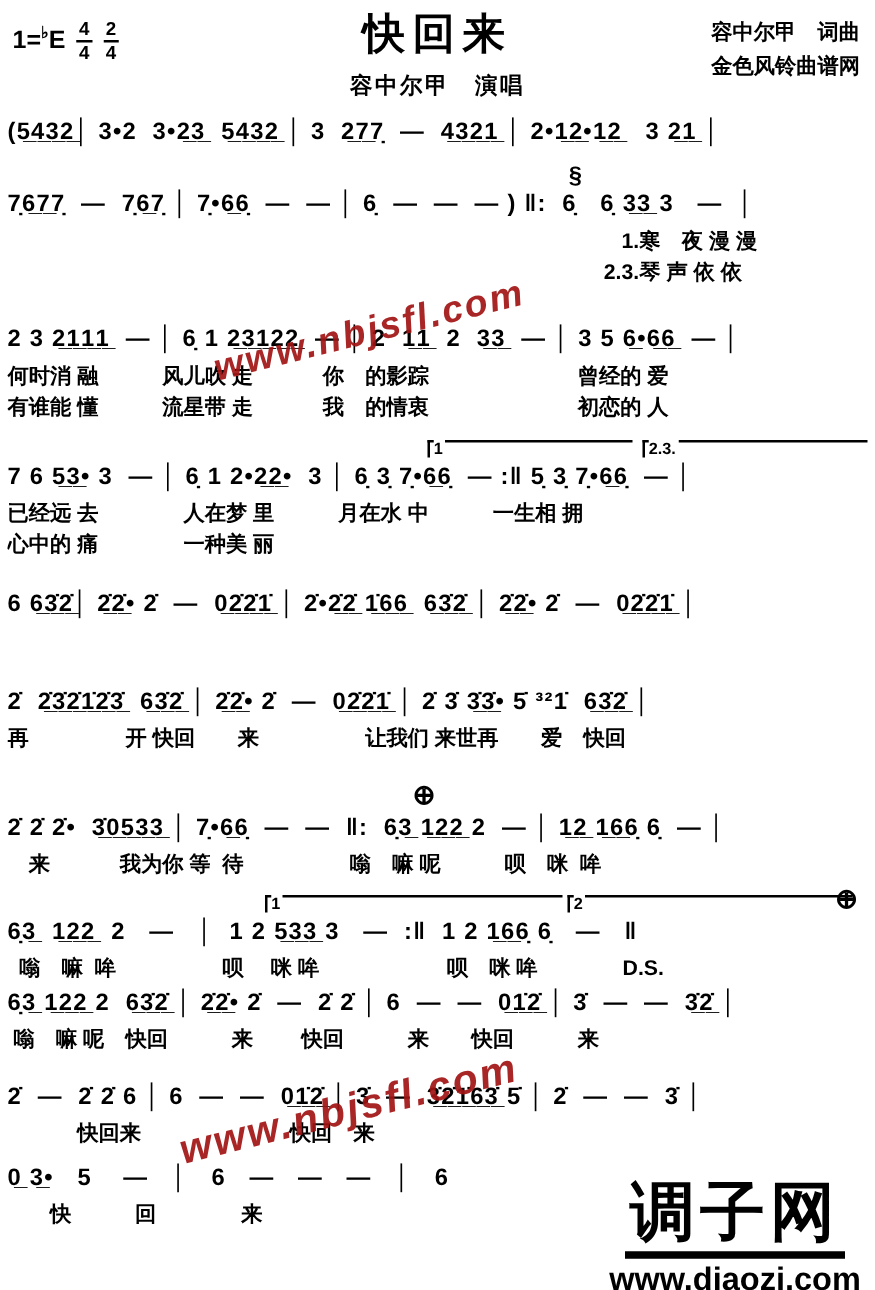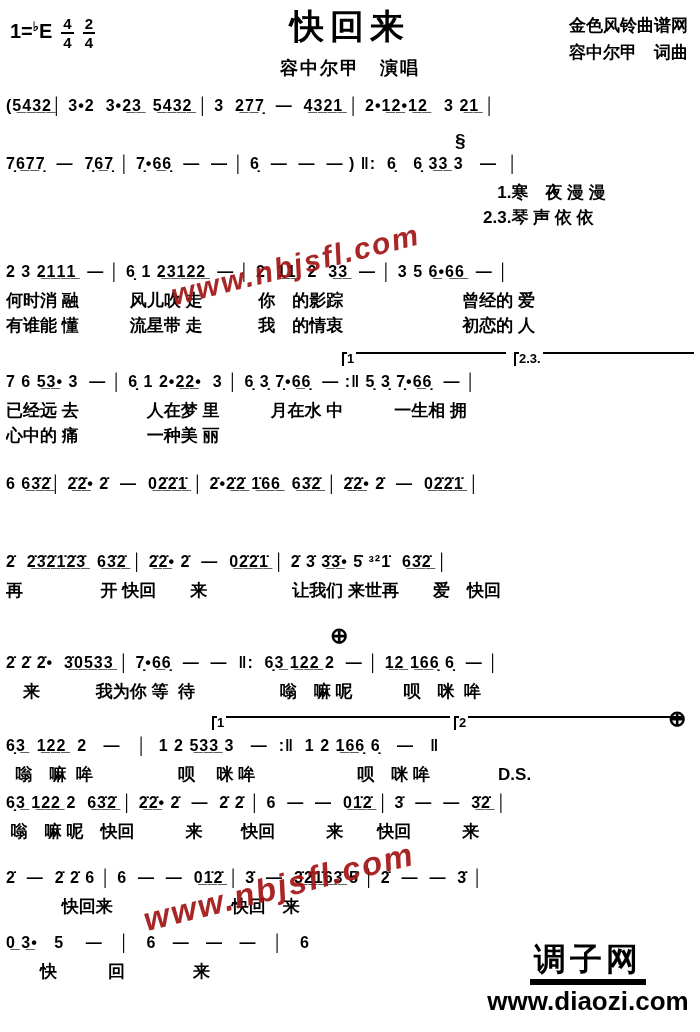--- a/index.html
+++ b/index.html
@@ -10,48 +10,48 @@
   .keysig{position:absolute;left:10px;top:16px;font-weight:bold;font-size:20px;white-space:pre;}
   .flat{font-size:13px;vertical-align:super;font-weight:bold;}
   .frac{display:inline-block;text-align:center;vertical-align:middle;margin-left:9px;line-height:1;}
   .frac .num{display:block;font-size:15px;font-weight:bold;border-bottom:2px solid #000;padding:0 2px 1px;}
   .frac .den{display:block;font-size:15px;font-weight:bold;padding-top:1px;}
   .title{text-align:center;font-size:34px;font-weight:bold;letter-spacing:6px;padding-top:4px;}
   .performer{text-align:center;font-size:18px;font-weight:bold;letter-spacing:2px;margin-top:6px;}
   .credits{position:absolute;right:12px;top:12px;text-align:right;font-size:17px;font-weight:bold;line-height:1.6;}
   
   .system{position:relative;padding:0 6px;}
-  .notation{font-size:16px;font-weight:bold;letter-spacing:1px;white-space:pre;line-height:32px;overflow:hidden;}
+  .notation{font-size:19px;font-weight:bold;letter-spacing:1px;white-space:pre;line-height:32px;overflow:hidden;}
   .lyrics{font-size:17px;font-weight:bold;white-space:pre;line-height:25px;overflow:hidden;}
   .mark{position:absolute;font-weight:bold;}
   .segno{font-size:19px;}
   .coda{font-size:22px;}
   .volta{position:absolute;height:12px;border-top:2px solid #000;border-left:2px solid #000;}
   .volta span{position:absolute;left:3px;top:-2px;font-size:13px;font-weight:bold;line-height:1;background:#fff;padding-right:2px;}
   
   .wm{position:absolute;font-size:30px;font-weight:bold;font-style:italic;
       transform:rotate(-14deg);letter-spacing:2px;opacity:.92;white-space:pre;}
   
   .brand{position:absolute;right:4px;top:942px;width:216px;text-align:center;background:transparent;}
-  .brand .name{font-size:32px;font-weight:bold;letter-spacing:4px;line-height:1.1;
+  .brand .name{font-size:52px;font-weight:bold;letter-spacing:4px;line-height:1.1;
                border-bottom:6px solid #000;display:inline-block;padding:0 4px 2px;}
   .brand .url{font-size:26px;font-weight:bold;letter-spacing:0px;margin-top:1px;}
 </style>
 </head>
 <body>
 
 <div class="page">
 
   <div class="hdr">
     <div class="keysig"><span>1=</span><span class="flat">♭</span><span>E</span><span class="frac"><span class="num">4</span><span class="den">4</span></span><span class="frac"><span class="num">2</span><span class="den">4</span></span></div>
     <div class="title">快回来</div>
     <div class="performer">容中尔甲　演唱</div>
     <div class="credits">
+      <div>容中尔甲　词曲</div>
       <div>金色风铃曲谱网</div>
-      <div>容中尔甲　词曲</div>
     </div>
   </div>
 
   <div class="system" style="margin-top:4px">
     <div class="notation">(5̲4̲3̲2̲│ 3•2  3•2̲3̲  5̲4̲3̲2̲ │ 3  2̲7̲7̣  —  4̲3̲2̲1̲ │ 2•1̲2̲•1̲2̲   3 2̲1̲ │</div>
   </div>
 
   <div class="system" style="margin-top:10px;padding-top:16px">
     <span class="mark segno" style="left:455px;top:-2px">§</span>
     <div class="notation">7̣6̲7̲7̣  —  7̣6̲7̣ │ 7̣•6̲6̣  —  — │ 6̣  —  —  — ) ‖:  6̣   6̣ 3̲3̲ 3   —  │</div>

